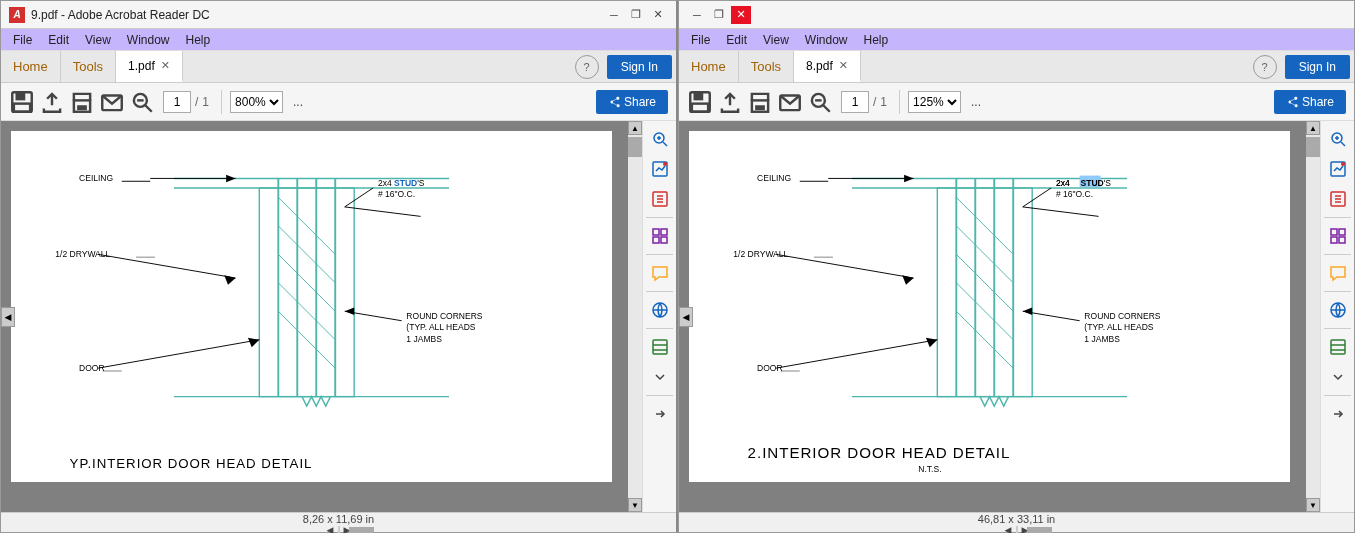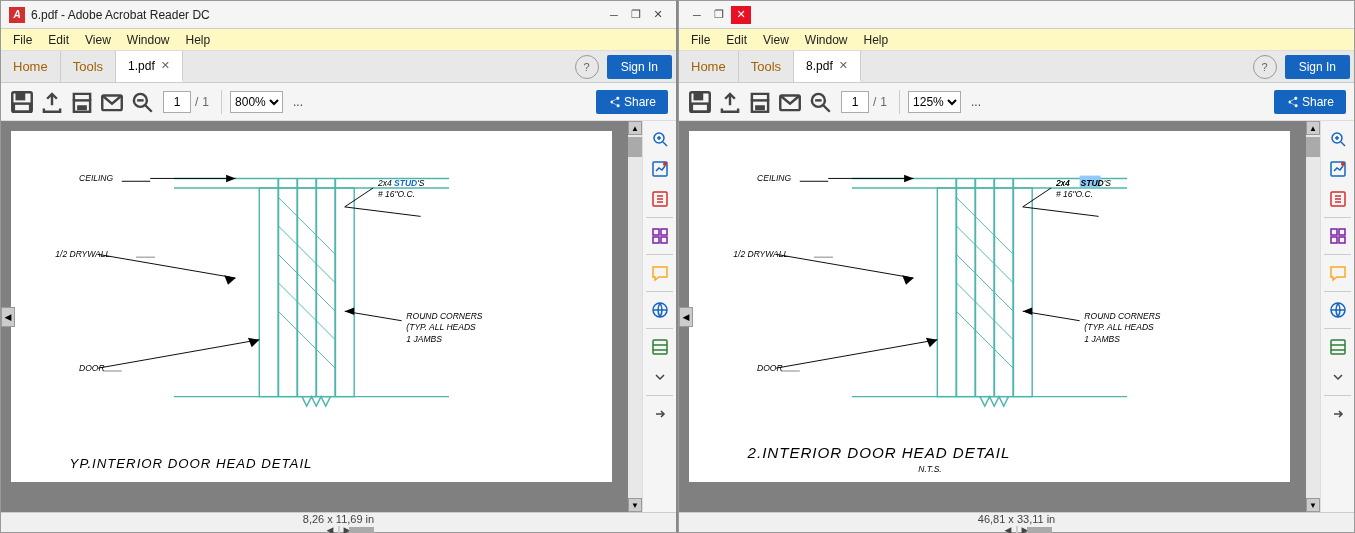--- a/index.html
+++ b/index.html
@@ -14,21 +14,21 @@
     .title-bar { display: flex; align-items: center; justify-content: space-between; background: #f5f5f5; border-bottom: 1px solid #ccc; padding: 0 8px; height: 28px; }
     .title-bar-left { display: flex; align-items: center; gap: 6px; }
     .title-bar-icon { width: 16px; height: 16px; background: #d32f2f; display: flex; align-items: center; justify-content: center; }
     .title-bar-icon::after { content: 'A'; color: white; font-size: 10px; font-weight: bold; font-style: italic; }
     .title-bar-title { font-size: 12px; color: #222; }
     .title-bar-controls { display: flex; gap: 2px; }
     .title-btn { width: 20px; height: 18px; border: none; background: transparent; cursor: pointer; font-size: 11px; display: flex; align-items: center; justify-content: center; color: #444; }
     .title-btn.close { color: #fff; background: #e81123; }
 
     
-    .menu-bar { display: flex; align-items: center; background: #fef9c3; border-bottom: 1px solid #ddd; padding: 0 4px; height: 22px; }
+    .menu-bar { display: flex; align-items: center; background: #c4b5fd; border-bottom: 1px solid #ddd; padding: 0 4px; height: 22px; }
     .menu-item { padding: 2px 8px; font-size: 12px; color: #222; cursor: pointer; }
 
     
     .tab-bar { display: flex; align-items: center; background: #e8e8e8; border-bottom: 1px solid #ccc; height: 32px; }
     .tab-nav { padding: 0 12px; height: 100%; display: flex; align-items: center; font-size: 13px; color: #a16207; cursor: pointer; border-right: 1px solid #ccc; }
     .tab-active { background: #fff; border-bottom: 2px solid #fff; color: #000; padding: 0 12px; height: 100%; display: flex; align-items: center; gap: 6px; font-size: 12px; cursor: pointer; border-right: 1px solid #ccc; }
     .tab-close { font-size: 11px; color: #666; cursor: pointer; }
     .tab-spacer { flex: 1; }
     .tab-help { width: 24px; height: 24px; border-radius: 50%; border: 1px solid #999; display: flex; align-items: center; justify-content: center; font-size: 11px; cursor: pointer; color: #666; margin: 0 4px; }
     .sign-in-btn { background: #1565c0; color: white; border: none; padding: 5px 14px; font-size: 12px; cursor: pointer; border-radius: 2px; margin: 0 4px; }
@@ -42,21 +42,21 @@
     .zoom-select { border: 1px solid #aaa; background: #fff; padding: 2px 0; font-size: 12px; height: 22px; }
     .more-btn { font-size: 12px; color: #444; cursor: pointer; border: none; background: transparent; padding: 2px 6px; }
     .share-btn { background: #1565c0; color: white; border: none; padding: 5px 12px; font-size: 12px; cursor: pointer; border-radius: 2px; display: flex; align-items: center; gap: 4px; margin-left: auto; }
     .toolbar-sep { width: 1px; height: 24px; background: #ccc; margin: 0 4px; }
 
     
     .content-area { display: flex; flex: 1; overflow: hidden; }
 
     
     .pdf-viewer { flex: 1; background: #808080; overflow: hidden; position: relative; }
-    .pdf-page { background: white; position: absolute; top: 10px; left: 10px; right: 30px; bottom: 30px; font-style: italic; }
+    .pdf-page { background: white; position: absolute; top: 10px; left: 10px; right: 30px; bottom: 30px; }
 
     
     .right-sidebar { width: 34px; background: #f5f5f5; border-left: 1px solid #ddd; display: flex; flex-direction: column; align-items: center; padding: 4px 0; gap: 2px; }
     .sidebar-tool { width: 28px; height: 28px; display: flex; align-items: center; justify-content: center; cursor: pointer; border-radius: 2px; }
     .sidebar-tool svg { width: 18px; height: 18px; }
 
     
     .status-bar { display: flex; align-items: center; background: #f0f0f0; border-top: 1px solid #ccc; height: 20px; padding: 0 8px; font-size: 11px; color: #444; flex-direction: column; }
 
     .divider-sidebar { width: 80%; height: 1px; background: #ccc; margin: 2px 0; }
@@ -64,21 +64,21 @@
 </head>
 <body>
 
 <div class="windows-container">
 
   <div class="pdf-window" style="border-right: 2px solid #888;">
 
     <div class="title-bar">
       <div class="title-bar-left">
         <div class="title-bar-icon"></div>
-        <span class="title-bar-title">6.pdf - Adobe Acrobat Reader DC</span>
+        <span class="title-bar-title">9.pdf - Adobe Acrobat Reader DC</span>
       </div>
       <div class="title-bar-controls">
         <button class="title-btn">─</button>
         <button class="title-btn">❐</button>
         <button class="title-btn">✕</button>
       </div>
     </div>
 
     <div class="menu-bar">
       <span class="menu-item">File</span>

